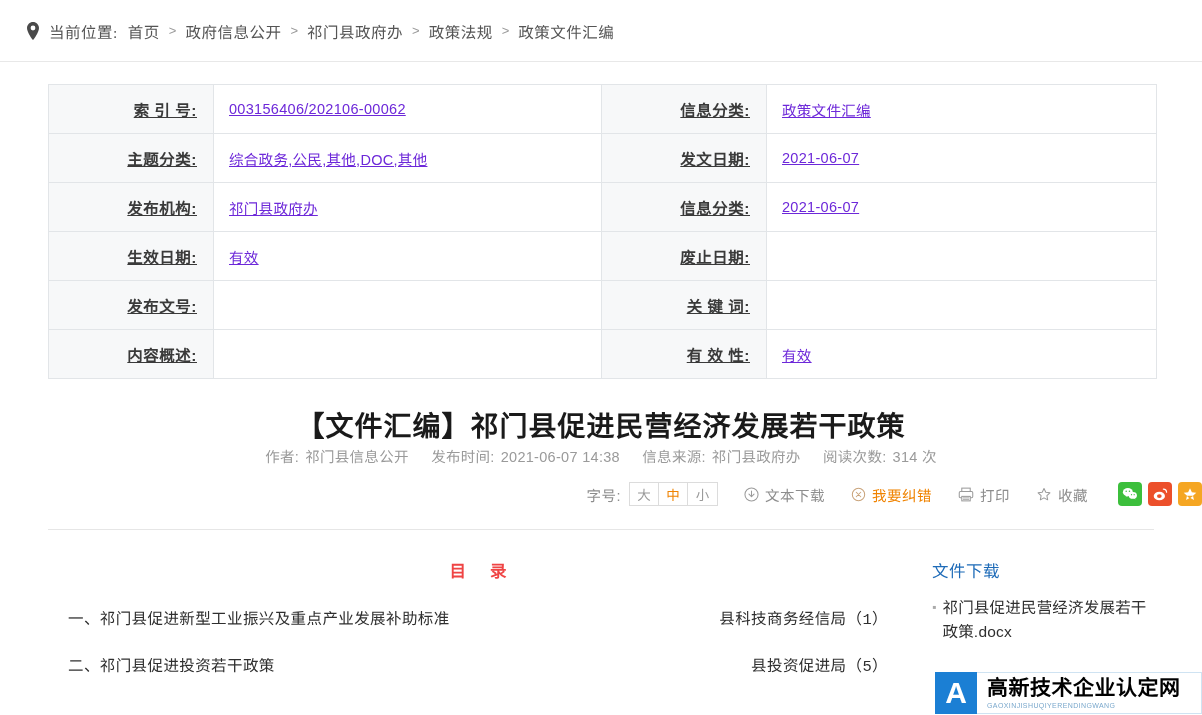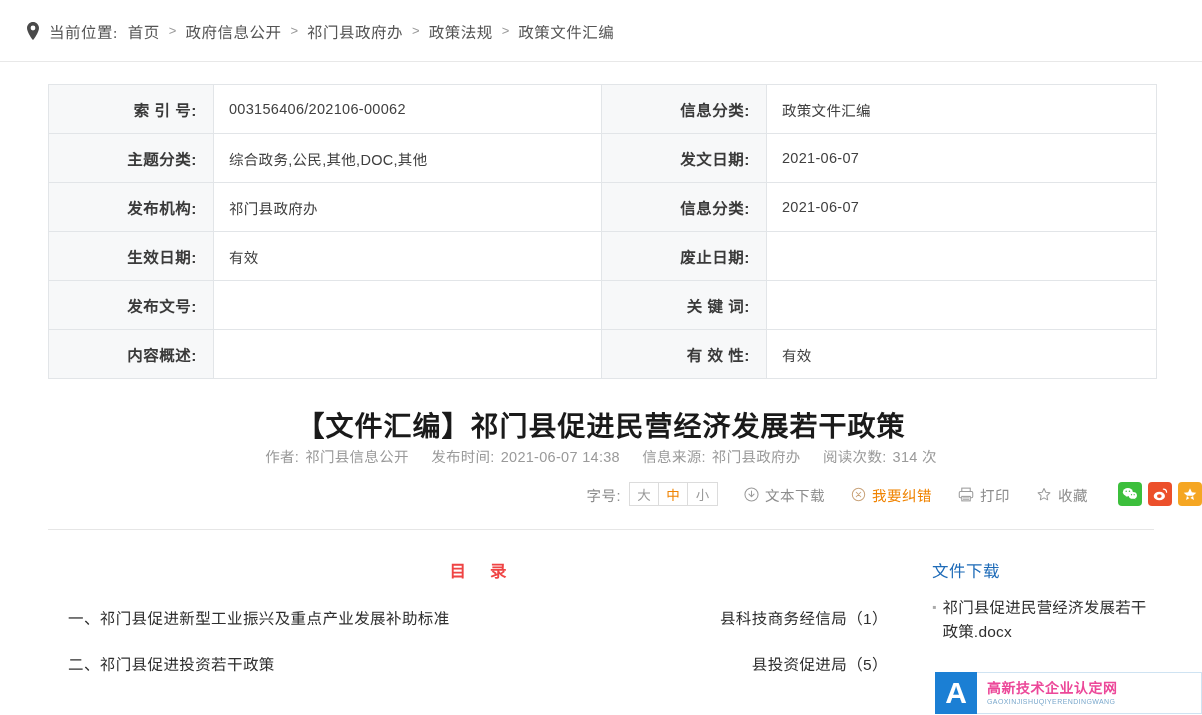--- a/index.html
+++ b/index.html
@@ -31,36 +31,36 @@
   .crumb-sep { font-size: 13px; color: #9a9a9a; margin: 0 9px; }
 
   
   .info-wrap { padding: 22px 48px 0 48px; }
   table.info {
     width: 1106px;
     border-collapse: collapse;
     table-layout: fixed;
     border: 1px solid #e2e5e8;
   }
-  table.info td { border: 1px solid #e2e5e8; height: 49px; vertical-align: middle; }
+  table.info td { border: 1px solid #e2e5e8; height: 49px; vertical-align: middle; text-decoration: underline; }
   td.lbl {
     width: 165px;
     background: #f7f8f9;
     text-align: right;
     padding-right: 16px;
     font-size: 15.5px;
     font-weight: bold;
     color: #3a3a3a;
     letter-spacing: .5px;
   }
   td.val {
     background: #ffffff;
     padding-left: 15px;
     font-size: 14.5px;
-    color: #404040;
+    color: #6d28d9;
     letter-spacing: .3px;
     overflow: hidden;
     white-space: nowrap;
   }
   td.val-left { width: 388px; }
   td.val-right { width: 390px; }
 
   
   .title {
     margin-top: 30px;
@@ -133,21 +133,21 @@
   }
   .toc-row {
     display: flex;
     margin-top: 24px;
     font-size: 15.5px;
     color: #2f2f2f;
     letter-spacing: .4px;
     padding: 0 20px 0 20px;
   }
   .toc-left { flex: 1 1 auto; white-space: nowrap; }
-  .toc-right { flex: 0 0 auto; text-align: center; white-space: nowrap; }
+  .toc-right { flex: 0 0 auto; text-align: center; white-space: nowrap; font-family: Liberation Mono, monospace; }
 
   .side-title {
     font-size: 16.5px;
     font-weight: normal;
     color: #1e6bb8;
     letter-spacing: .5px;
   }
   .file-item {
     margin-top: 14px;
     display: flex;
@@ -170,21 +170,21 @@
     font-size: 30px; font-weight: bold; display: flex;
     align-items: center; justify-content: center; font-family: "Liberation Sans", sans-serif;
     flex: 0 0 auto;
   }
   .wm-box {
     flex: 1 1 auto; height: 42px; border: 1px solid #cfe3f2; border-left: none;
     background: #ffffff; display: flex; flex-direction: column;
     justify-content: center; padding-left: 10px;
   }
   .wm-main {
-    font-size: 14px; font-weight: bold; color: #ec4899;
+    font-size: 21px; font-weight: bold; color: #000000;
     letter-spacing: .5px; line-height: 1.05;
   }
   .wm-sub { font-size: 7px; color: #7aa8cc; letter-spacing: .4px; margin-top: 2px; }
 </style>
 </head>
 <body>
 
 <div class="page">
 
   <div class="breadcrumb-bar">

